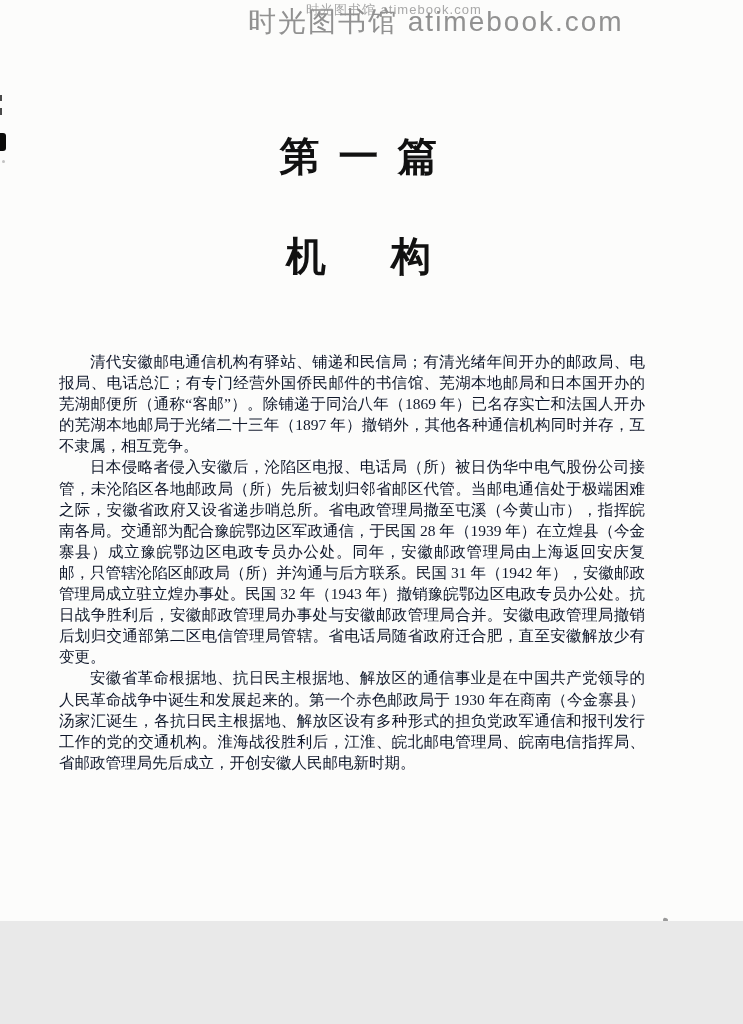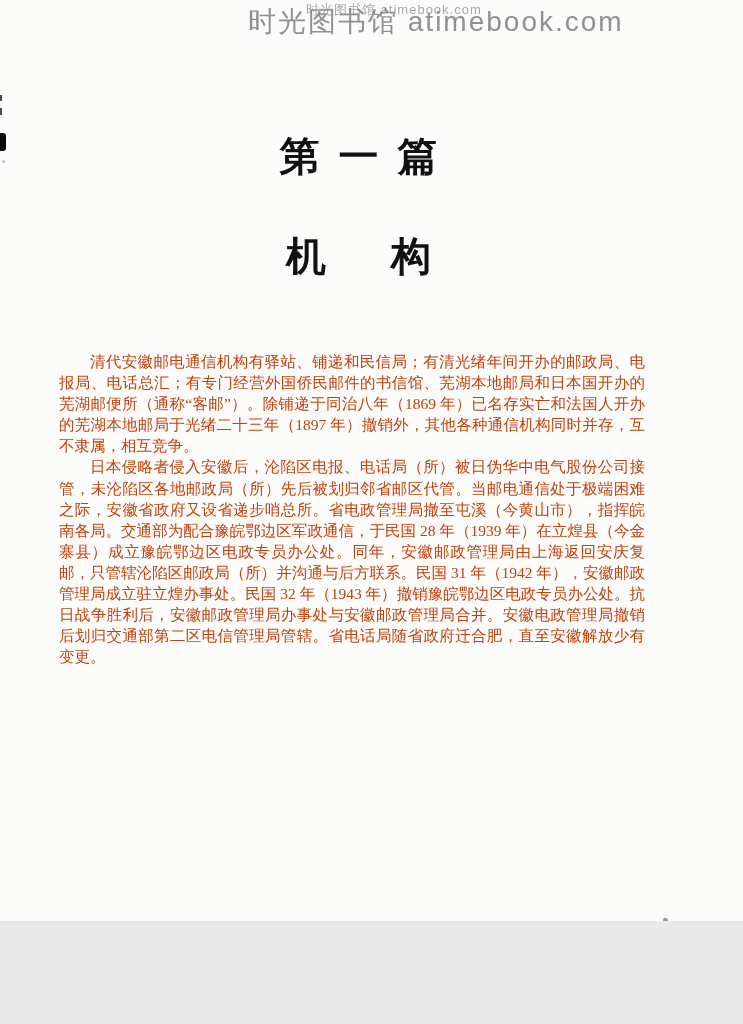--- a/index.html
+++ b/index.html
@@ -34,21 +34,21 @@
     line-height: 1;
   }
   .part    { top: 136px; font-size: 40px; word-spacing: 8px; }
   .chapter { top: 236px; font-size: 40px; word-spacing: 54px; }
   
   .body-text {
     position: absolute;
     top: 351px; left: 59px; width: 586px;
     font-size: 15.5px; line-height: 21.1px;
     text-align: justify;
-    color: #c2410c;
+    color: #0f172a;
   }
   .body-text p { text-indent: 2em; margin: 0; }
   
   .artifact { position: absolute; }
   .art-edge-1 { left: 0; top: 95px;  width: 2px; height: 6px;  background: #4a4a4a; }
   .art-edge-2 { left: 0; top: 108px; width: 2px; height: 7px;  background: #4a4a4a; }
   .art-edge-3 { left: 0; top: 133px; width: 6px; height: 18px; background: #0a0a0a; border-radius: 0 3px 3px 0; }
   .art-edge-4 { left: 2px; top: 160px; width: 3px; height: 3px; background: #c2c2c2; border-radius: 50%; }
   .art-spk-1  { left: 663px; top: 918px; width: 5px; height: 4px; background: #9a9a9a; border-radius: 2px; transform: rotate(20deg); }
   .art-spk-2  { left: 664px; top: 930px; width: 5px; height: 5px; background: #616161; border-radius: 2px; transform: rotate(-15deg); }
@@ -60,20 +60,21 @@
 
   <div class="wm wm-small">时光图书馆 atimebook.com</div>
   <div class="wm wm-main">时光图书馆 atimebook.com</div>
 
   <div class="title-wrap part">第 一 篇</div>
   <div class="title-wrap chapter">机 构</div>
 
   <div class="body-text">
     <p>清代安徽邮电通信机构有驿站、铺递和民信局；有清光绪年间开办的邮政局、电报局、电话总汇；有专门经营外国侨民邮件的书信馆、芜湖本地邮局和日本国开办的芜湖邮便所（通称“客邮”）。除铺递于同治八年（1869 年）已名存实亡和法国人开办的芜湖本地邮局于光绪二十三年（1897 年）撤销外，其他各种通信机构同时并存，互不隶属，相互竞争。</p>
     <p>日本侵略者侵入安徽后，沦陷区电报、电话局（所）被日伪华中电气股份公司接管，未沦陷区各地邮政局（所）先后被划归邻省邮区代管。当邮电通信处于极端困难之际，安徽省政府又设省递步哨总所。省电政管理局撤至屯溪（今黄山市），指挥皖南各局。交通部为配合豫皖鄂边区军政通信，于民国 28 年（1939 年）在立煌县（今金寨县）成立豫皖鄂边区电政专员办公处。同年，安徽邮政管理局由上海返回安庆复邮，只管辖沦陷区邮政局（所）并沟通与后方联系。民国 31 年（1942 年），安徽邮政管理局成立驻立煌办事处。民国 32 年（1943 年）撤销豫皖鄂边区电政专员办公处。抗日战争胜利后，安徽邮政管理局办事处与安徽邮政管理局合并。安徽电政管理局撤销后划归交通部第二区电信管理局管辖。省电话局随省政府迁合肥，直至安徽解放少有变更。</p>
+    <p>安徽省革命根据地、抗日民主根据地、解放区的通信事业是在中国共产党领导的人民革命战争中诞生和发展起来的。第一个赤色邮政局于 1930 年在商南（今金寨县）汤家汇诞生，各抗日民主根据地、解放区设有多种形式的担负党政军通信和报刊发行工作的党的交通机构。淮海战役胜利后，江淮、皖北邮电管理局、皖南电信指挥局、省邮政管理局先后成立，开创安徽人民邮电新时期。</p>
   </div>
 
   <div class="artifact art-edge-1"></div>
   <div class="artifact art-edge-2"></div>
   <div class="artifact art-edge-3"></div>
   <div class="artifact art-edge-4"></div>
   <div class="artifact art-spk-1"></div>
   <div class="artifact art-spk-2"></div>
 
 </div>

